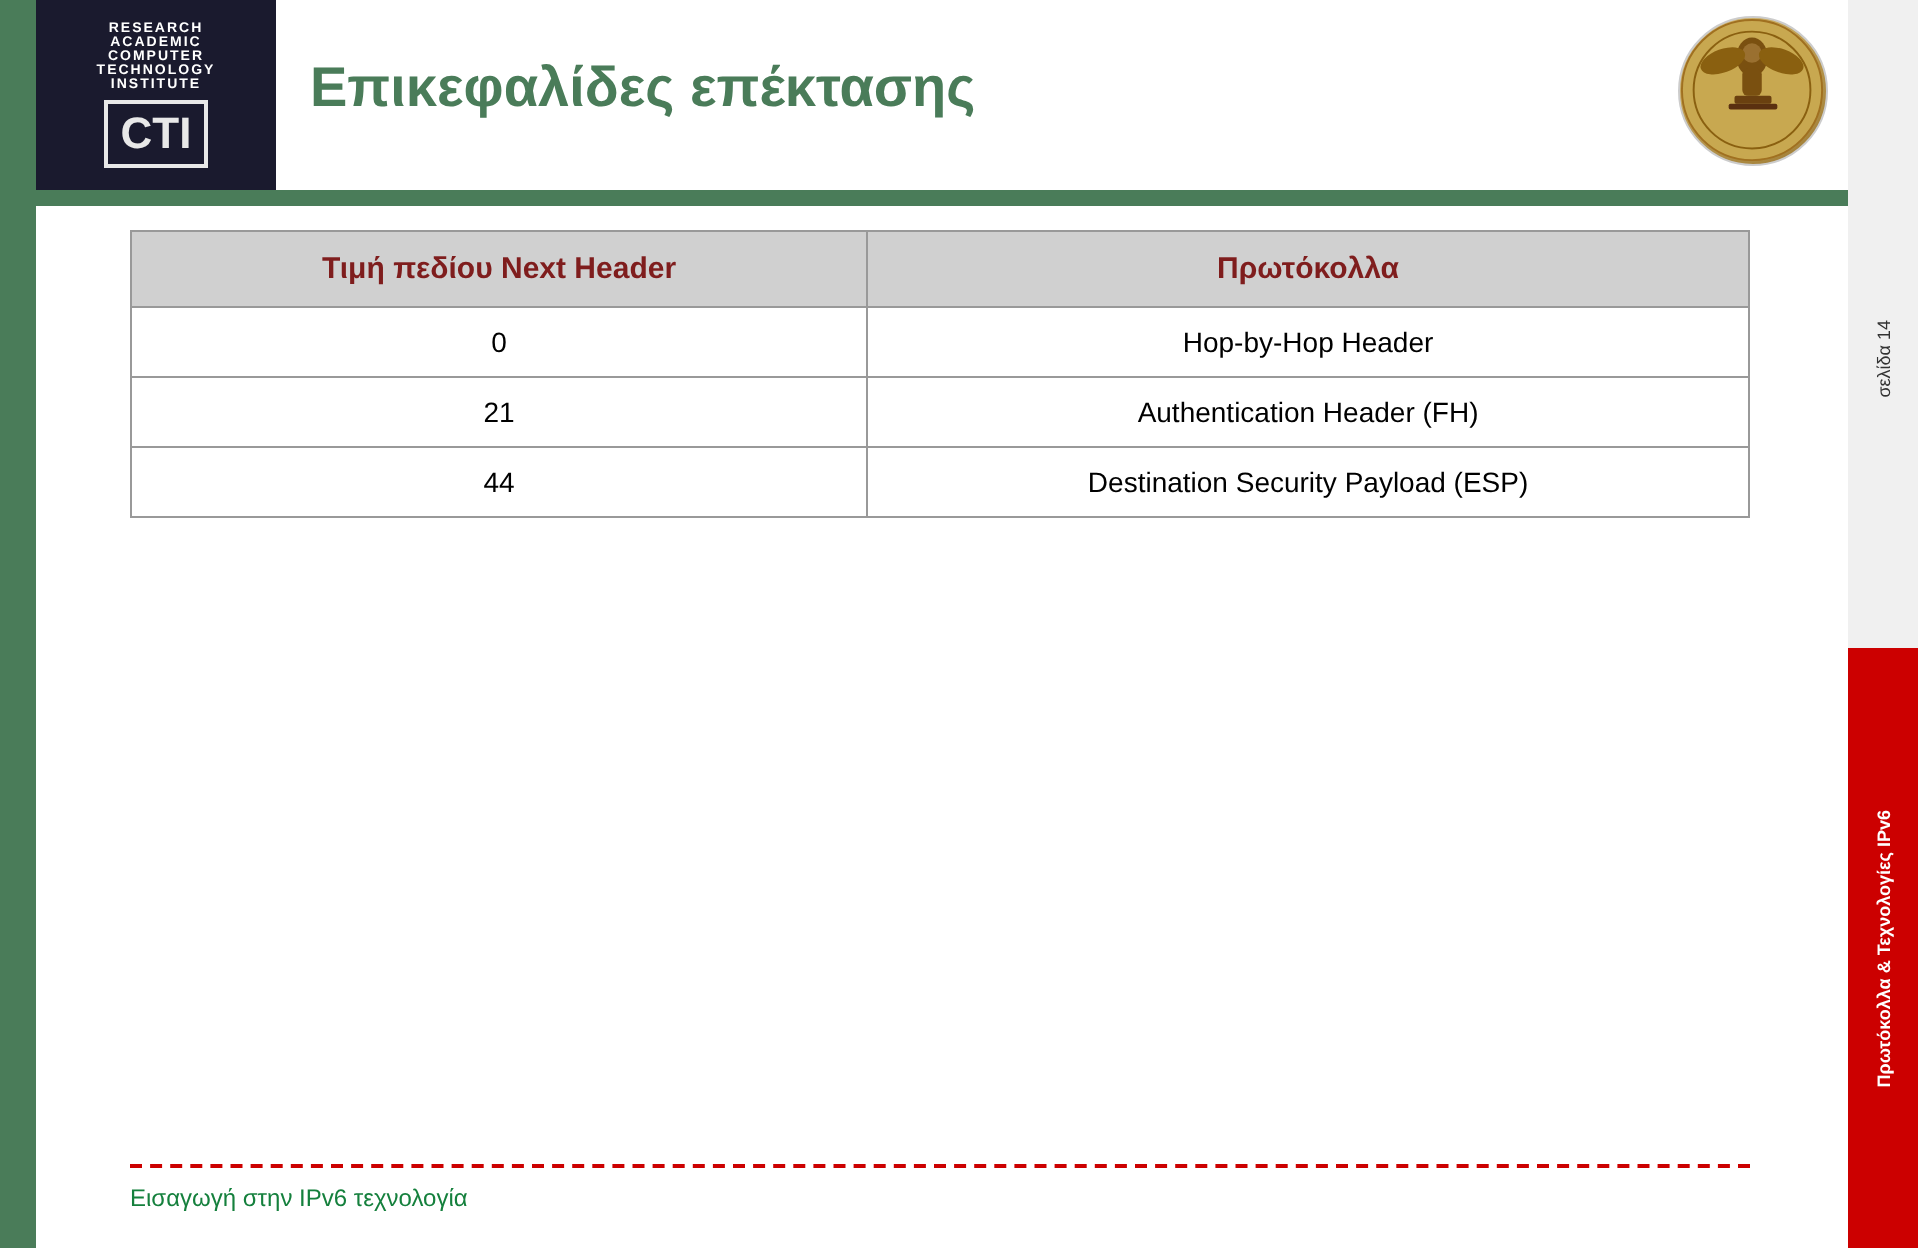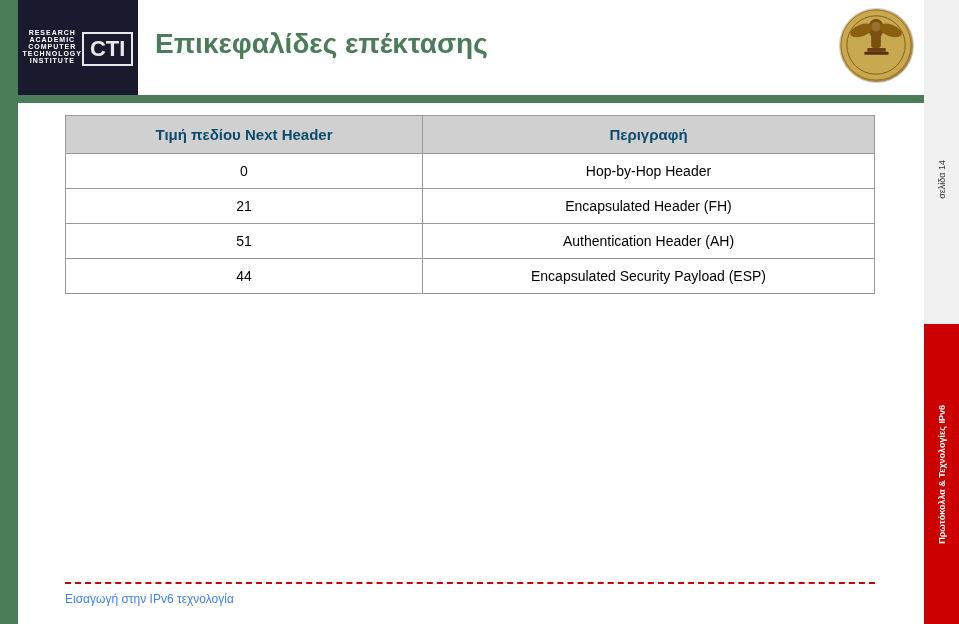--- a/index.html
+++ b/index.html
@@ -25,21 +25,21 @@
 
     
     .top-logo {
       position: absolute;
       left: 18px;
       top: 0;
       width: 120px;
       height: 95px;
       background: #1a1a2e;
       display: flex;
-      flex-direction: row;
+      flex-direction: column;
       align-items: center;
       justify-content: center;
       color: white;
       font-size: 8px;
       font-weight: bold;
       text-align: center;
       padding: 6px;
     }
 
     .logo-text-top {
@@ -158,21 +158,21 @@
       font-family: Arial, sans-serif;
     }
 
     table th {
       background: #d0d0d0;
       border: 1px solid #999;
       padding: 10px 20px;
       font-size: 15px;
       font-weight: bold;
       text-align: center;
-      color: #0c4a6e;
+      color: #7f1d1d;
     }
 
     table td {
       border: 1px solid #999;
       padding: 9px 20px;
       font-size: 14px;
       text-align: center;
       background: #ffffff;
       color: #000;
     }
@@ -180,21 +180,21 @@
     table td.desc {
       text-align: center;
     }
 
     
     .bottom-footer {
       position: absolute;
       left: 65px;
       bottom: 18px;
       font-size: 12px;
-      color: #3b82f6;
+      color: #15803d;
     }
 
     .dotted-line {
       position: absolute;
       left: 65px;
       bottom: 40px;
       width: 810px;
       border-bottom: 2px dashed #cc0000;
     }
   </style>
@@ -238,39 +238,35 @@
 
 <div class="red-sidebar-bottom">
   <div class="red-sidebar-text">Πρωτόκολλα &amp; Τεχνολογίες IPv6</div>
 </div>
 
 <div class="table-container">
   <table>
     <thead>
       <tr>
         <th>Τιμή πεδίου Next Header</th>
-        <th>Περιγραφή</th>
+        <th>Πρωτόκολλα</th>
       </tr>
     </thead>
     <tbody id="table-body">
     <tr>
           <td>0</td>
           <td class="desc">Hop-by-Hop Header</td>
         </tr>
         <tr>
           <td>21</td>
-          <td class="desc">Encapsulated Header (FH)</td>
-        </tr>
-        <tr>
-          <td>51</td>
-          <td class="desc">Authentication Header (AH)</td>
+          <td class="desc">Authentication Header (FH)</td>
         </tr>
         <tr>
           <td>44</td>
-          <td class="desc">Encapsulated Security Payload (ESP)</td>
+          <td class="desc">Destination Security Payload (ESP)</td>
         </tr>
       </tbody>
   </table>
 </div>
 
 <div class="dotted-line"></div>
 
 <div class="bottom-footer">Εισαγωγή στην IPv6 τεχνολογία</div>
 
 </body></html>

